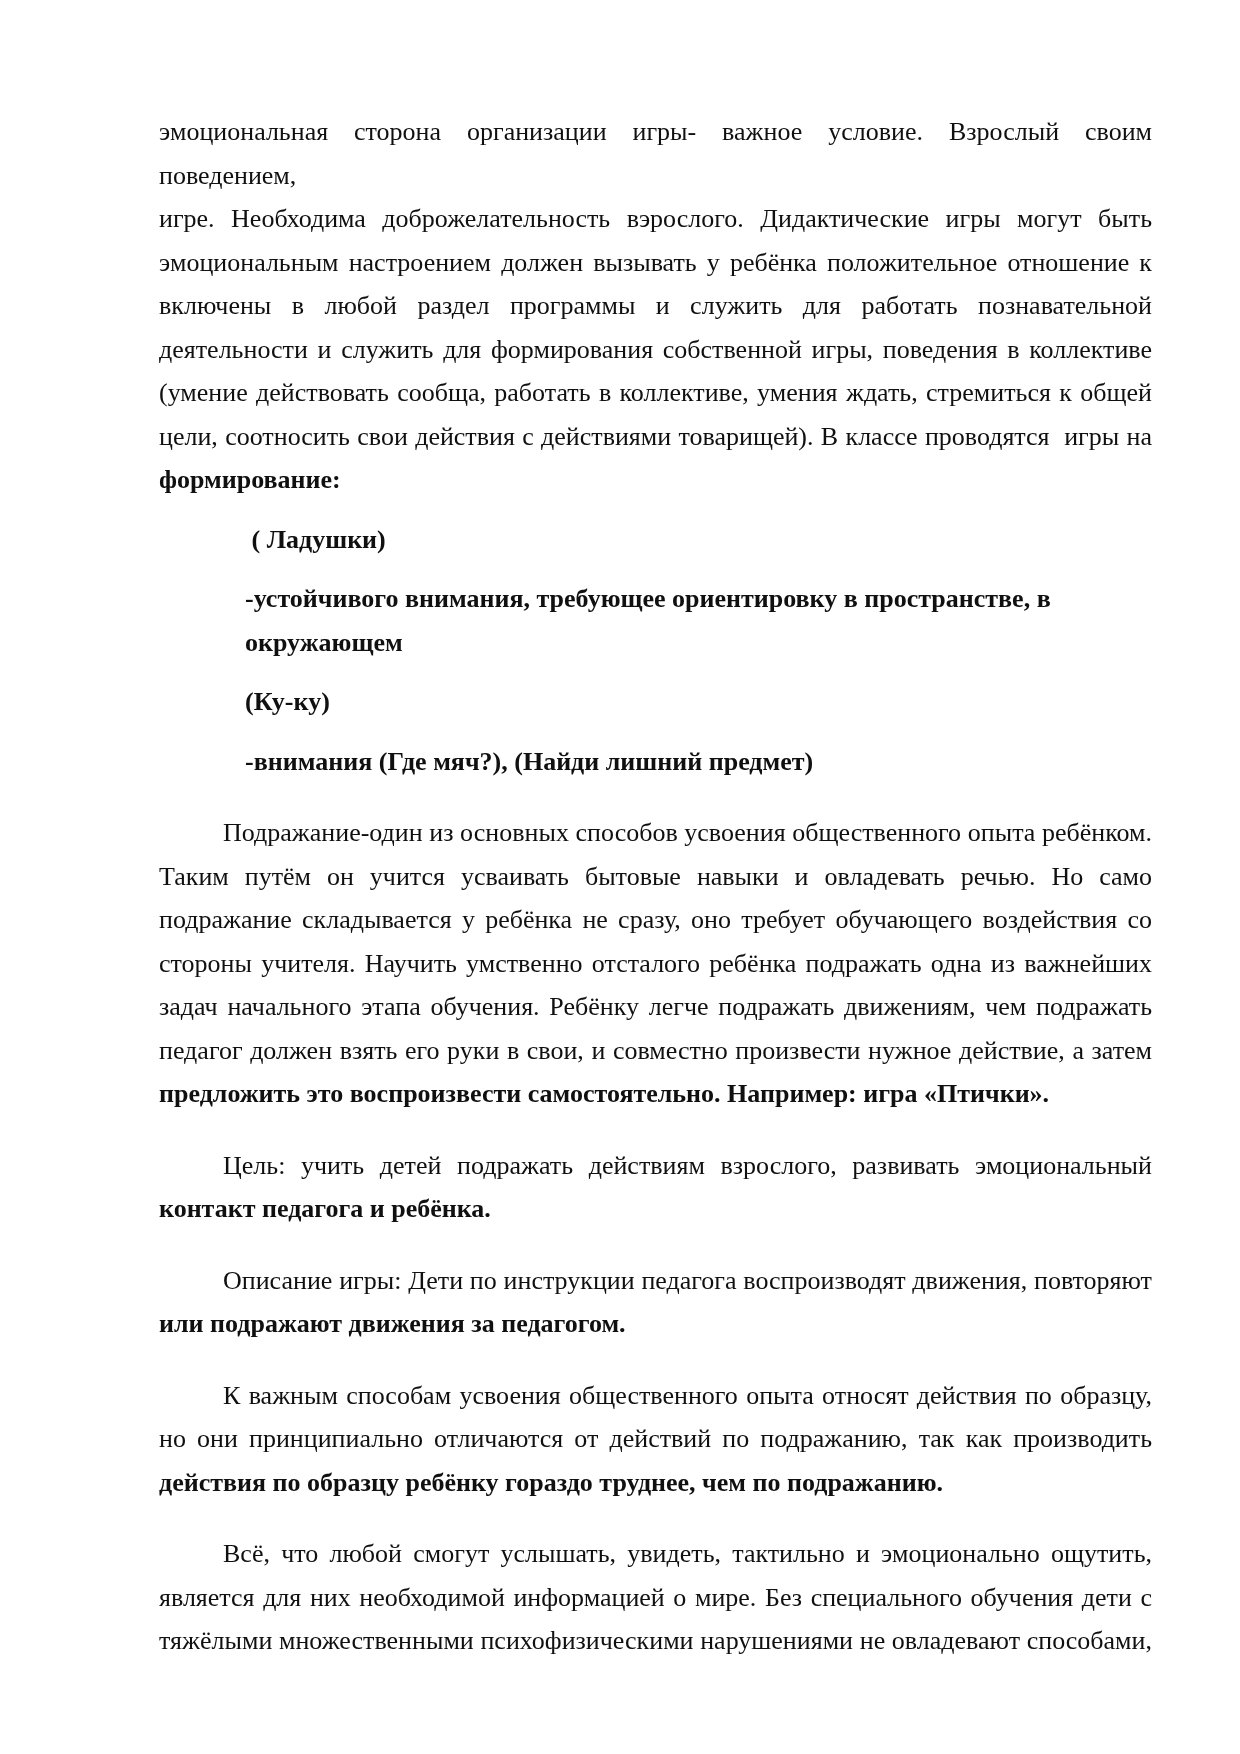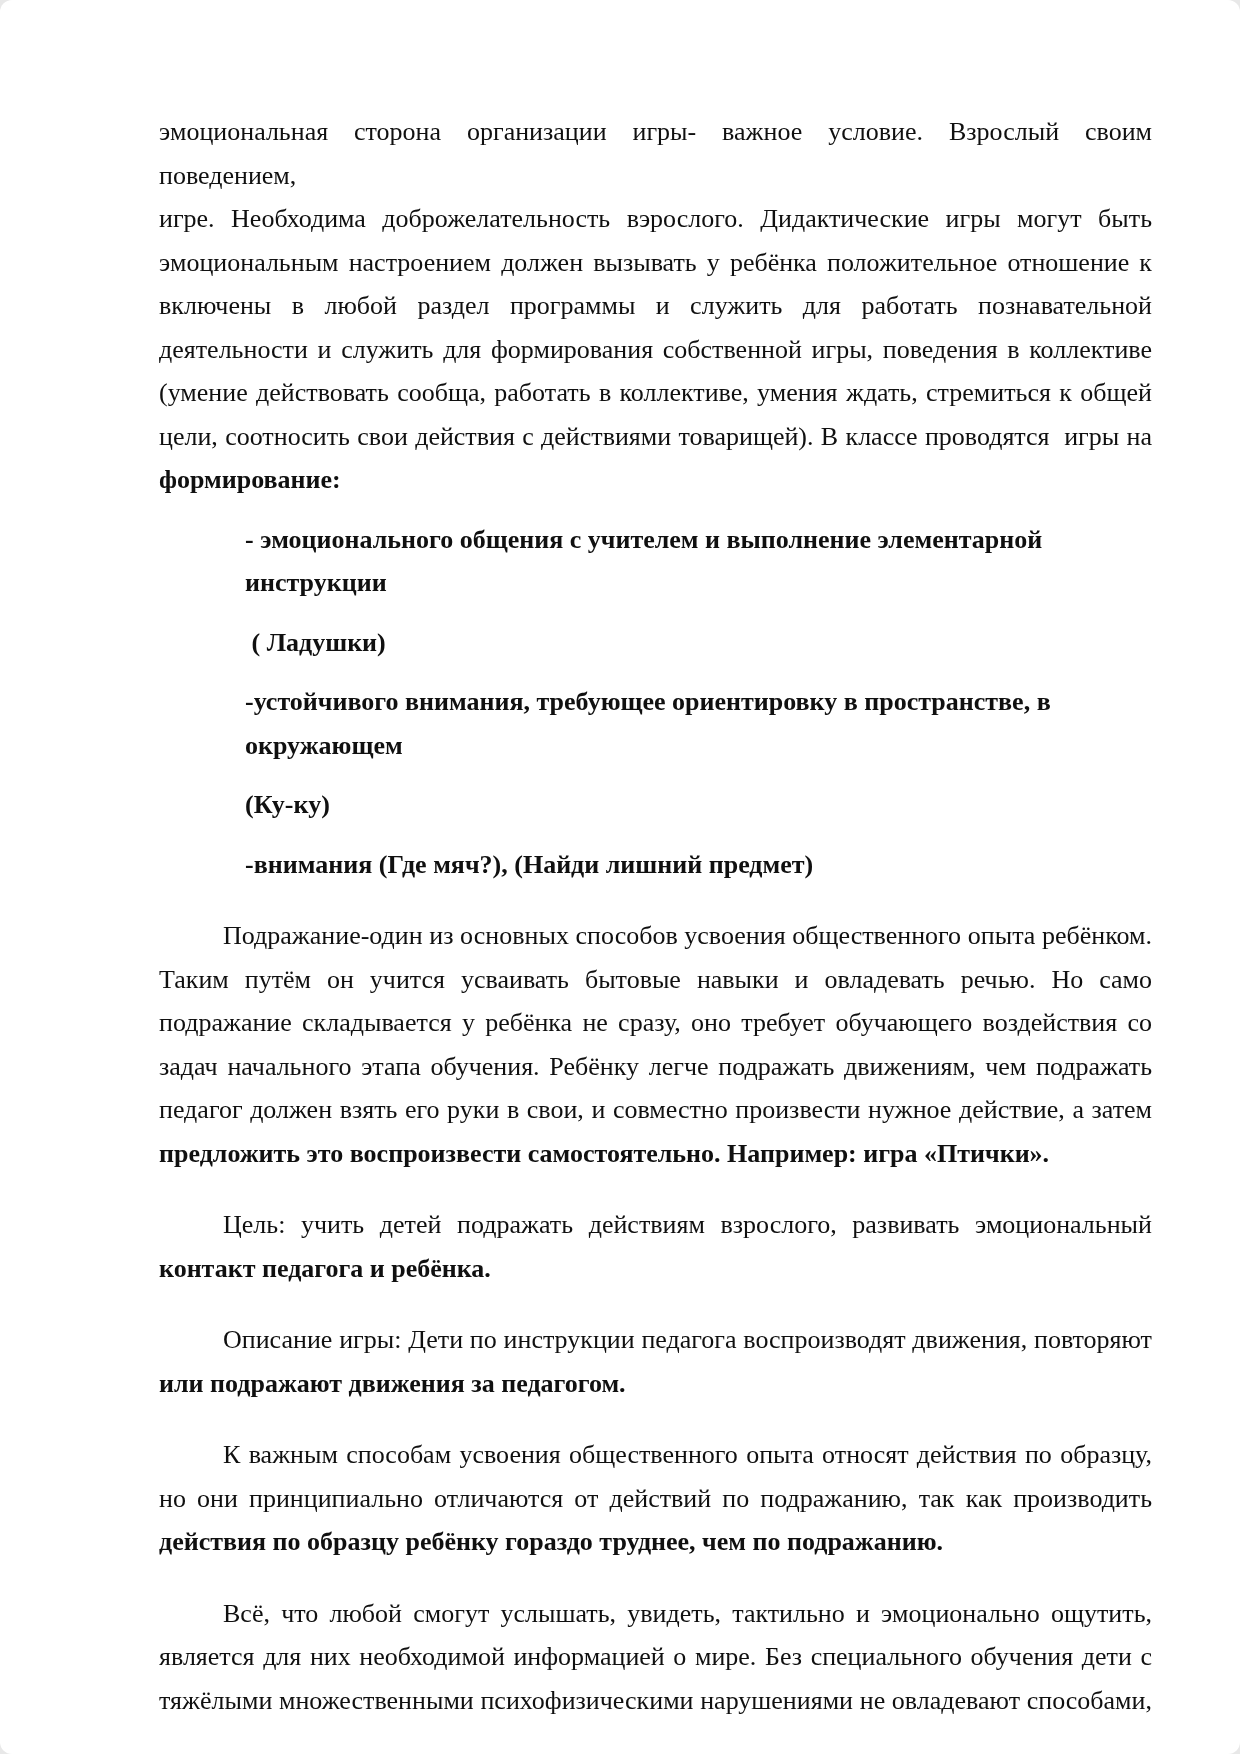--- a/index.html
+++ b/index.html
@@ -8,21 +8,20 @@
     width: 1240px;
     height: 1754px;
     margin: 0 auto;
     background: #ffffff;
     box-sizing: border-box;
     padding: 110px 88px 0 159px;
     font-family: "Liberation Serif", "DejaVu Serif", serif;
     font-size: 26px;
     color: #101010;
     overflow: hidden;
-    border-radius: 12px;
   }
   .para { margin: 0 0 16px 0; }
   .line {
     line-height: 43.5px;
     text-align: justify;
     text-align-last: justify;
     white-space: pre-wrap;
   }
   .line.last { text-align-last: left; font-weight: bold; }
   .line.indent { padding-left: 64px; margin-top: 28px; }
@@ -41,38 +40,36 @@
         <div class="line">эмоциональная сторона организации игры- важное условие. Взрослый своим поведением,</div>
         <div class="line">игре. Необходима доброжелательность вэрослого. Дидактические игры могут быть</div>
         <div class="line">эмоциональным настроением должен вызывать у ребёнка положительное отношение к</div>
         <div class="line">включены в любой раздел программы и служить для работать познавательной</div>
         <div class="line">деятельности и служить для формирования собственной игры, поведения в коллективе</div>
         <div class="line">(умение действовать сообща, работать в коллективе, умения ждать, стремиться к общей</div>
         <div class="line">цели, соотносить свои действия с действиями товарищей). В классе проводятся  игры на</div>
         <div class="line last">формирование:</div>
       </div>
       <div class="para list-item">
-        <div class="line last">- эмоционального общения с учителем и выполнение элементарной инструкции</div>
-      </div>
-      <div class="para list-item">
         <div class="line last"> ( Ладушки)</div>
       </div>
       <div class="para list-item">
         <div class="line last">-устойчивого внимания, требующее ориентировку в пространстве, в окружающем</div>
       </div>
       <div class="para list-item">
         <div class="line last">(Ку-ку)</div>
       </div>
       <div class="para list-item">
         <div class="line last">-внимания (Где мяч?), (Найди лишний предмет)</div>
       </div>
       <div class="para">
         <div class="line indent">Подражание-один из основных способов усвоения общественного опыта ребёнком.</div>
         <div class="line">Таким путём он учится усваивать бытовые навыки и овладевать речью. Но само</div>
         <div class="line">подражание складывается у ребёнка не сразу, оно требует обучающего воздействия со</div>
+        <div class="line">стороны учителя. Научить умственно отсталого ребёнка подражать одна из важнейших</div>
         <div class="line">задач начального этапа обучения. Ребёнку легче подражать движениям, чем подражать</div>
         <div class="line">педагог должен взять его руки в свои, и совместно произвести нужное действие, а затем</div>
         <div class="line last">предложить это воспроизвести самостоятельно. Например: игра «Птички».</div>
       </div>
       <div class="para">
         <div class="line indent">Цель: учить детей подражать действиям взрослого, развивать эмоциональный</div>
         <div class="line last">контакт педагога и ребёнка.</div>
       </div>
       <div class="para">
         <div class="line indent">Описание игры: Дети по инструкции педагога воспроизводят движения, повторяют</div>

